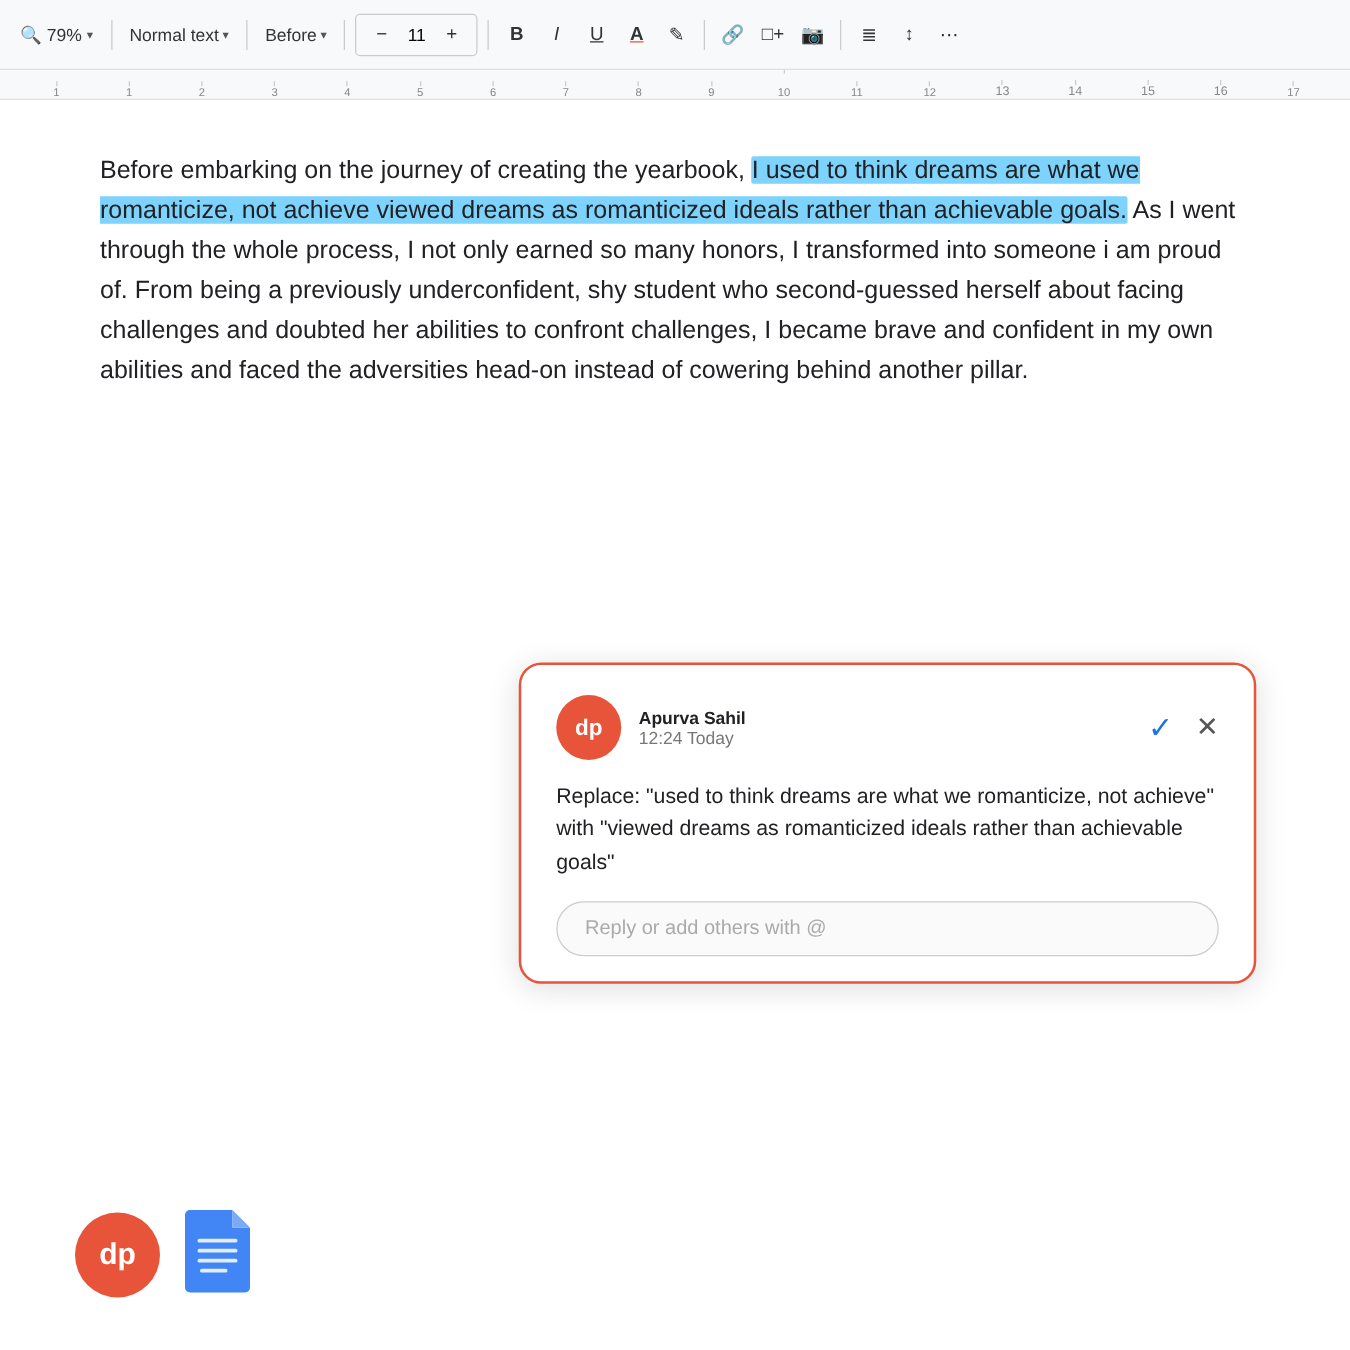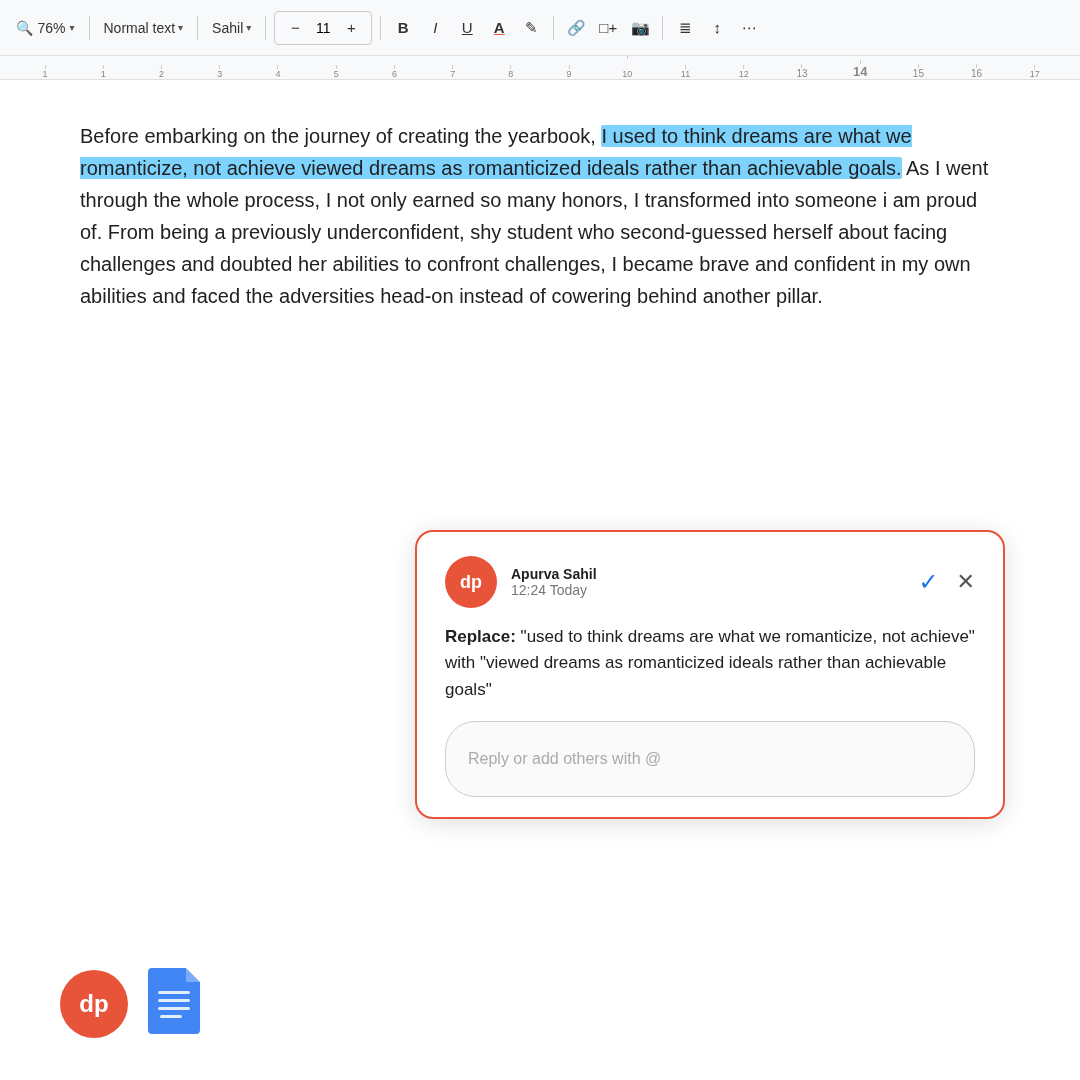--- a/index.html
+++ b/index.html
@@ -168,25 +168,25 @@
       font-size: 22px;
       cursor: pointer;
       font-weight: 300;
     }
     .comment-body {
       font-size: 17px;
       color: #202124;
       line-height: 1.55;
       margin-bottom: 18px;
     }
-    .comment-body strong { font-weight: 700; }
+    .comment-body strong { font-weight: 400; }
     .reply-box {
       border: 1.5px solid #ccc;
       border-radius: 30px;
-      padding: 28px 22px;
+      padding: 12px 22px;
       font-size: 16px;
       color: #aaa;
       background: #fafafa;
       cursor: text;
     }
 
     
     .bottom-icons {
       position: absolute;
       bottom: 40px;
@@ -249,33 +249,33 @@
       margin-left: 4px;
     }
   </style>
 </head>
 <body>
 
 <div class="toolbar">
 
   <div class="toolbar-item zoom-area">
     <span>🔍</span>
-    <span>76%</span>
+    <span>79%</span>
     <span class="caret">▾</span>
   </div>
   <div class="toolbar-sep"></div>
 
   <div class="toolbar-item">
     <span>Normal text</span>
     <span class="caret">▾</span>
   </div>
   <div class="toolbar-sep"></div>
 
   <div class="toolbar-item">
-    <span>Sahil</span>
+    <span>Before</span>
     <span class="caret">▾</span>
   </div>
   <div class="toolbar-sep"></div>
 
   <div class="font-size-box">
     <span class="tb-btn">−</span>
     <span class="font-size-val">11</span>
     <span class="tb-btn">+</span>
   </div>
   <div class="toolbar-sep"></div>
@@ -349,21 +349,21 @@
     <div class="ruler-tick">
       <div class="ruler-line-short"></div>
       <span style="font-size:9px;color:#888;">12</span>
     </div>
     <div class="ruler-tick">
       <div class="ruler-line-short"></div>
       <span style="font-size:10px;color:#888;">13</span>
     </div>
     <div class="ruler-tick">
       <div class="ruler-line-short"></div>
-      <span style="font-size:13px;color:#888;font-weight:bold;">14</span>
+      <span style="font-size:10px;color:#888;">14</span>
     </div>
     <div class="ruler-tick">
       <div class="ruler-line-short"></div>
       <span style="font-size:10px;color:#888;">15</span>
     </div>
     <div class="ruler-tick">
       <div class="ruler-line-short"></div>
       <span style="font-size:10px;color:#888;">16</span>
     </div>
     <div class="ruler-tick">

